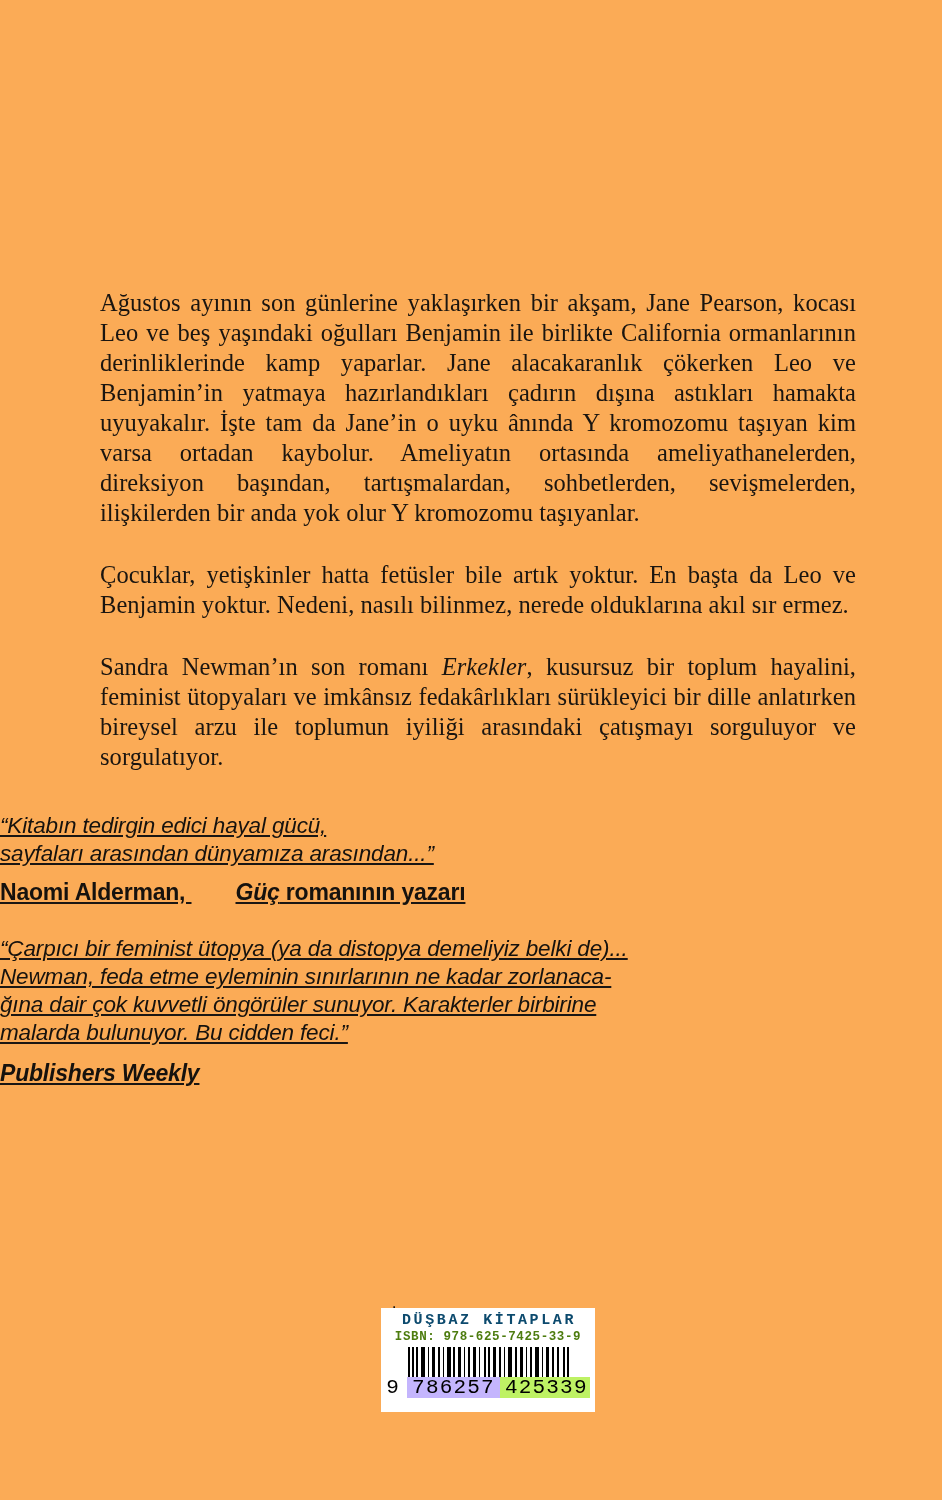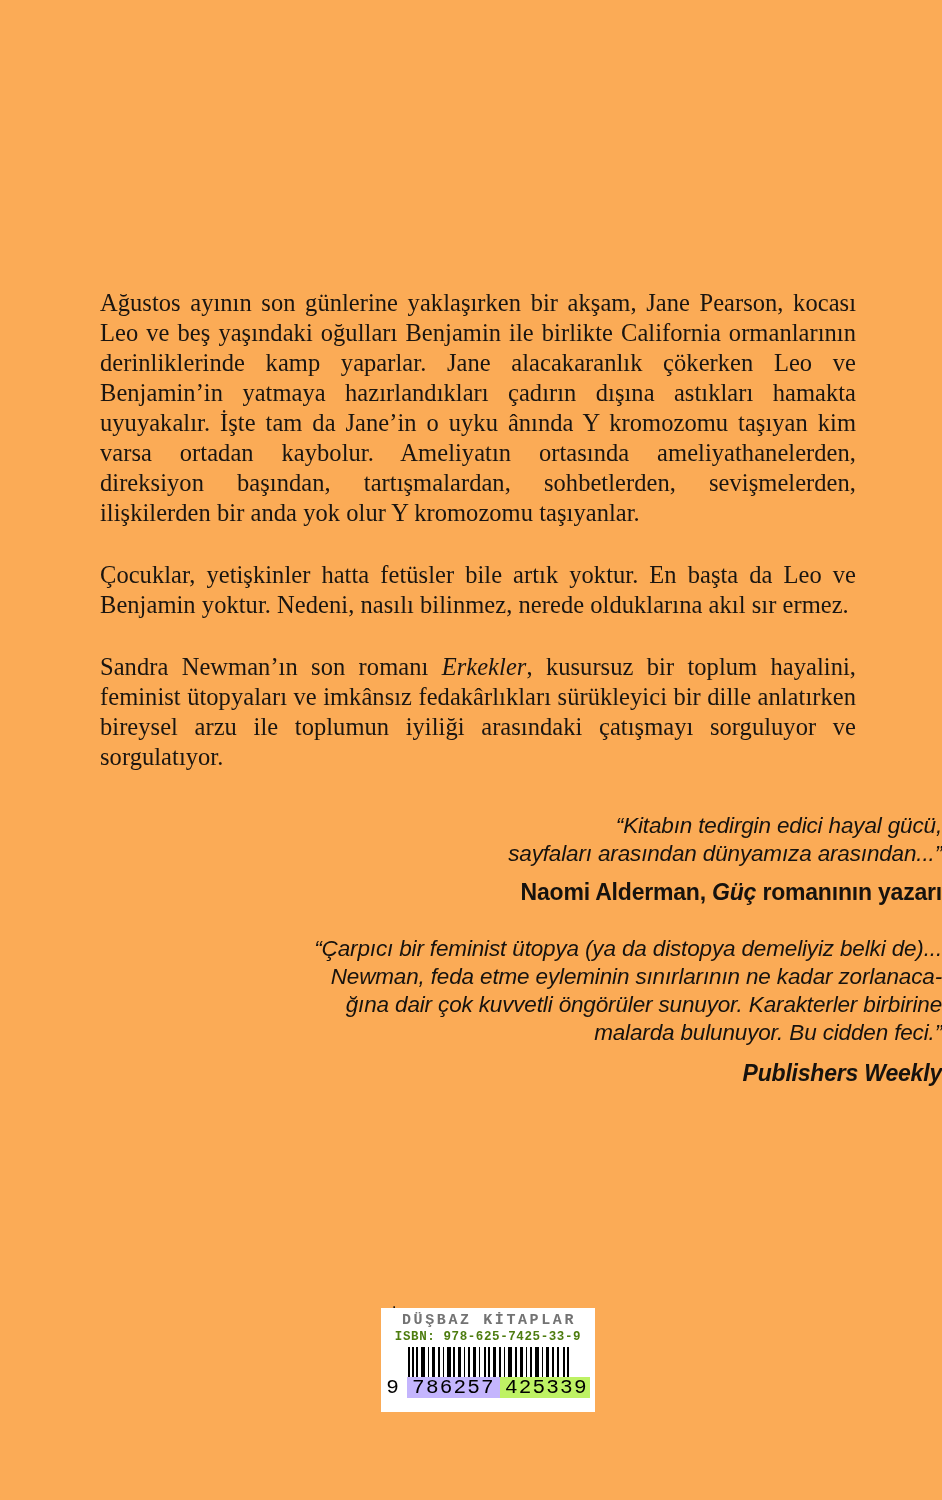--- a/index.html
+++ b/index.html
@@ -49,22 +49,23 @@
   }
 
   
   .endorsements {
     position: absolute;
     left: 0;
     top: 812px;
     width: 942px;
   }
   .endorsement {
-    text-align: right;
-    width: 942px;
+    text-align: left;
+    width: 942px;
+    text-decoration: underline;
   }
   .endorsement + .endorsement {
     margin-top: 28px;
   }
   .quote {
     font-family: "Liberation Sans", sans-serif;
     font-style: italic;
     font-size: 22.5px;
     line-height: 28px;
     color: #16120e;
@@ -78,20 +79,21 @@
     font-family: "Liberation Sans", sans-serif;
     font-weight: bold;
     font-size: 23px;
     line-height: 30px;
     color: #16120e;
     letter-spacing: -0.2px;
     margin-top: 9px;
   }
   .attribution .work {
     font-style: italic;
+    margin-left: 44px;
   }
   .attribution.italic-only {
     font-style: italic;
     margin-top: 11px;
   }
 
   
   .barcode-area {
     position: absolute;
     left: 355px;
@@ -126,21 +128,21 @@
     display: flex;
     flex-direction: column;
   }
   .imprint {
     font-family: "Liberation Mono", monospace;
     font-weight: bold;
     font-size: 15px;
     line-height: 16px;
     letter-spacing: 2.6px;
     text-align: center;
-    color: #737373;
+    color: #0c4a6e;
     padding-left: 2px;
   }
   .isbn-line {
     font-family: "Liberation Mono", monospace;
     font-weight: bold;
     font-size: 12.5px;
     line-height: 14px;
     letter-spacing: 0.6px;
     text-align: center;
     color: #4d7c0f;

